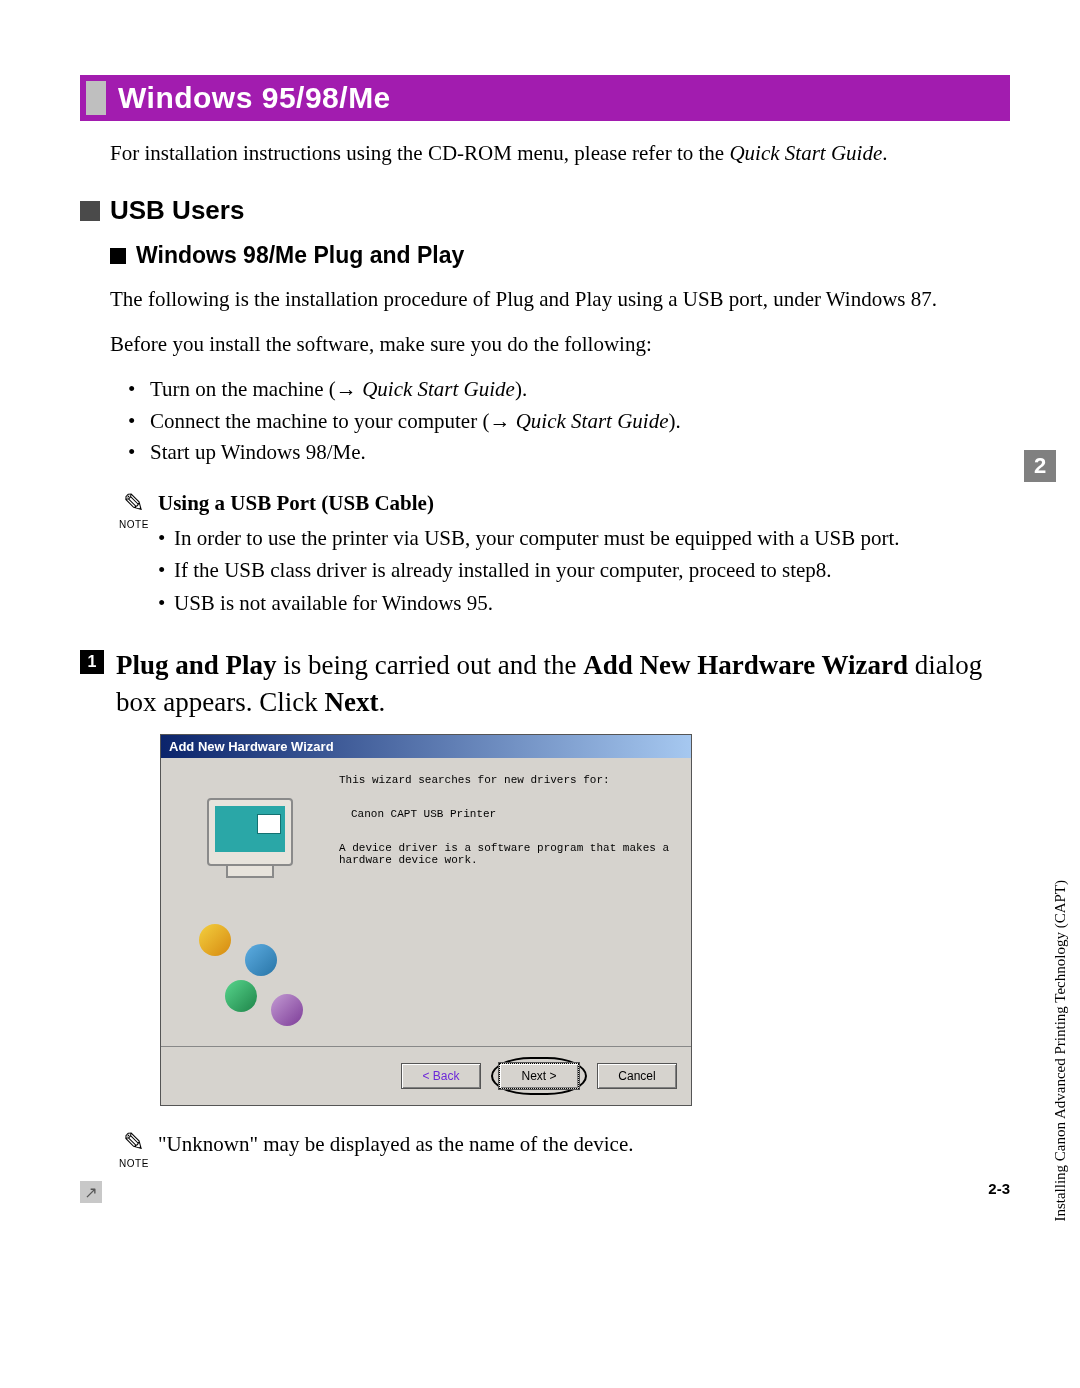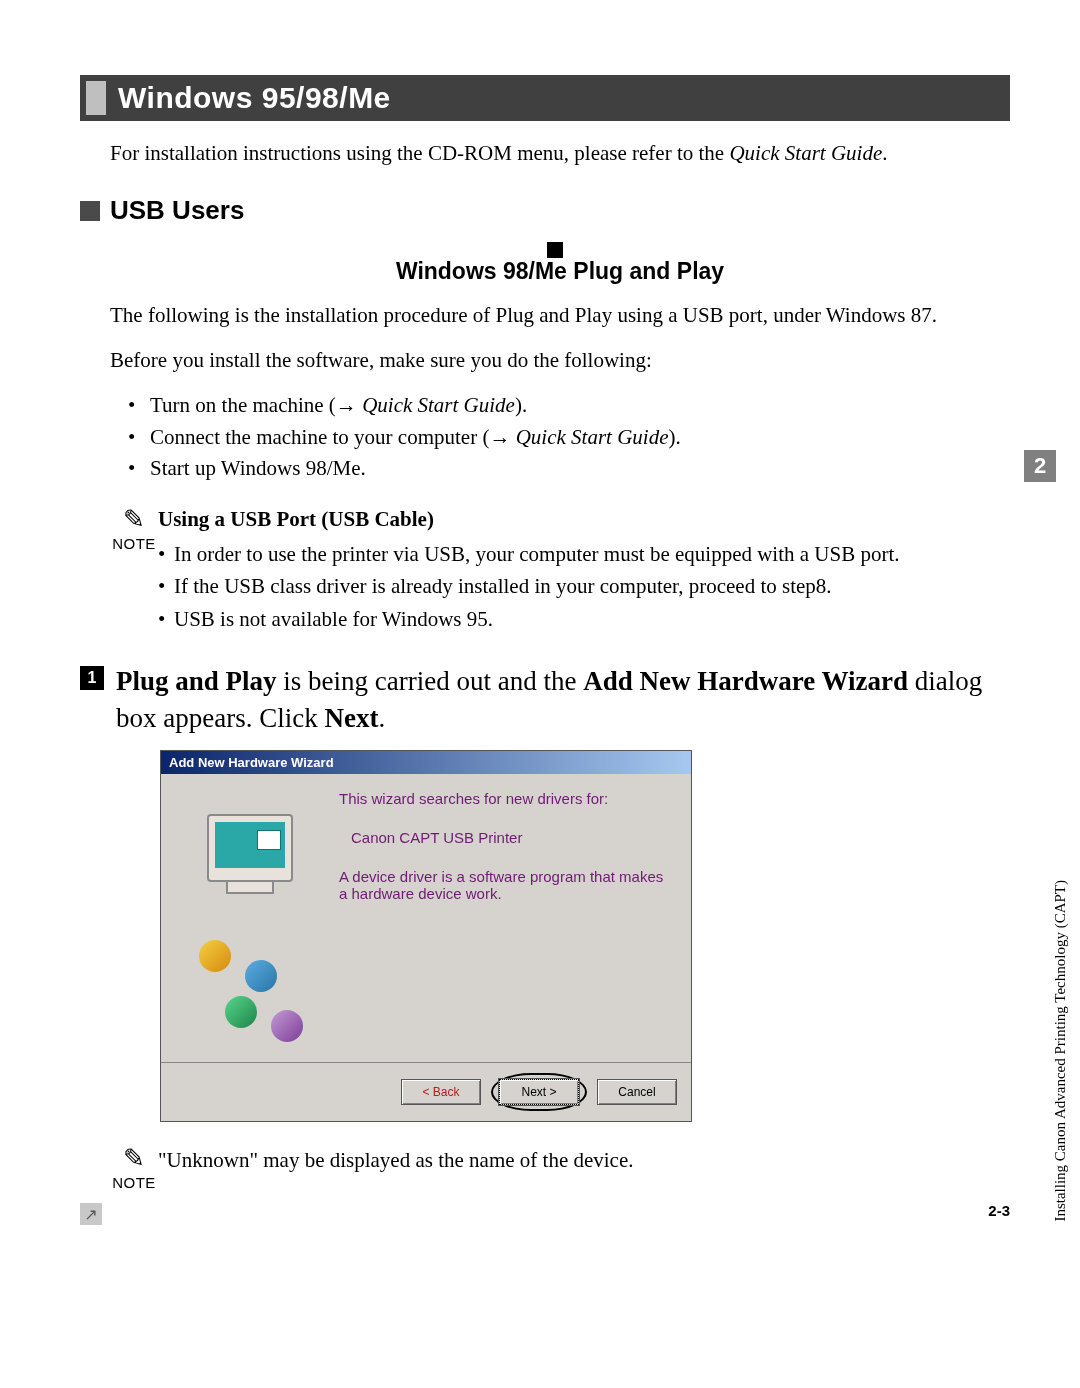--- a/index.html
+++ b/index.html
@@ -8,21 +8,21 @@
     background: white;
     font-family: "Times New Roman", Times, serif;
     width: 1080px;
     position: relative;
   }
   .page {
     padding: 75px 70px 60px 80px;
     position: relative;
   }
   .main-heading-bar {
-    background: #404040;
+    background: #a21caf;
     color: white;
     padding: 6px 6px 6px 6px;
     display: flex;
     align-items: flex-end;
     margin-bottom: 18px;
   }
   .main-heading-block {
     width: 20px;
     height: 34px;
     background: #bfbfbf;
@@ -54,21 +54,20 @@
   }
   .h2-text {
     font-family: Arial, Helvetica, sans-serif;
     font-weight: 900;
     font-size: 26px;
   }
   .h3-row {
     display: flex;
     align-items: center;
     margin: 10px 0 16px 30px;
-    flex-direction: column;
   }
   .h3-block {
     width: 16px;
     height: 16px;
     background: #000;
     margin-right: 10px;
   }
   .h3-text {
     font-family: Arial, Helvetica, sans-serif;
     font-weight: 900;
@@ -104,21 +103,21 @@
     width: 48px;
     flex: 0 0 48px;
     text-align: center;
   }
   .note-icon {
     font-size: 26px;
     line-height: 1;
   }
   .note-label {
     font-family: Arial, Helvetica, sans-serif;
-    font-size: 15px;
+    font-size: 10px;
     letter-spacing: 0.5px;
     margin-top: 2px;
   }
   .note-body {
     flex: 1;
   }
   .note-title {
     font-weight: bold;
     font-size: 21px;
     margin-bottom: 6px;
@@ -222,44 +221,45 @@
     position:absolute;
     width:32px; height:32px;
     border-radius:50%;
   }
   .disc.a{ left:20px; top:150px; background:linear-gradient(135deg,#f4d03f,#d68910);}
   .disc.b{ left:66px; top:170px; background:linear-gradient(135deg,#5dade2,#2874a6);}
   .disc.c{ left:46px; top:206px; background:linear-gradient(135deg,#58d68d,#1e8449);}
   .disc.d{ left:92px; top:220px; background:linear-gradient(135deg,#c39bd3,#7d3c98);}
   .dialog-text-col {
     flex: 1;
-    font-size: 15px;
-    color:#701a75;
+    font-size: 11px;
+    color:#000000;
     padding-left: 10px;
+    font-family: Liberation Mono, monospace;
   }
   .dialog-text-col p { margin: 0 0 22px 0; }
   .dialog-footer {
     border-top: 1px solid #888;
     padding: 10px 14px;
     display: flex;
     justify-content: flex-end;
     gap: 10px;
     align-items: center;
   }
   .win-btn {
     font-family: Tahoma, Arial, sans-serif;
     font-size: 12px;
     width: 78px;
     height: 24px;
     background: #d6d3ce;
     border: 1px solid #555;
     box-shadow: inset 1px 1px 0 #fff, inset -1px -1px 0 #808080;
     display:flex; align-items:center; justify-content:center;
   }
-  .win-btn.disabled { color: #b91c1c; }
+  .win-btn.disabled { color: #6d28d9; }
   .next-oval {
     border: 2px solid #000;
     border-radius: 50%/60%;
     padding: 4px 6px;
     display:inline-flex;
   }
   .win-btn.next-inner{
     border: 1px dotted #000;
     outline: 1px solid #555;
   }

